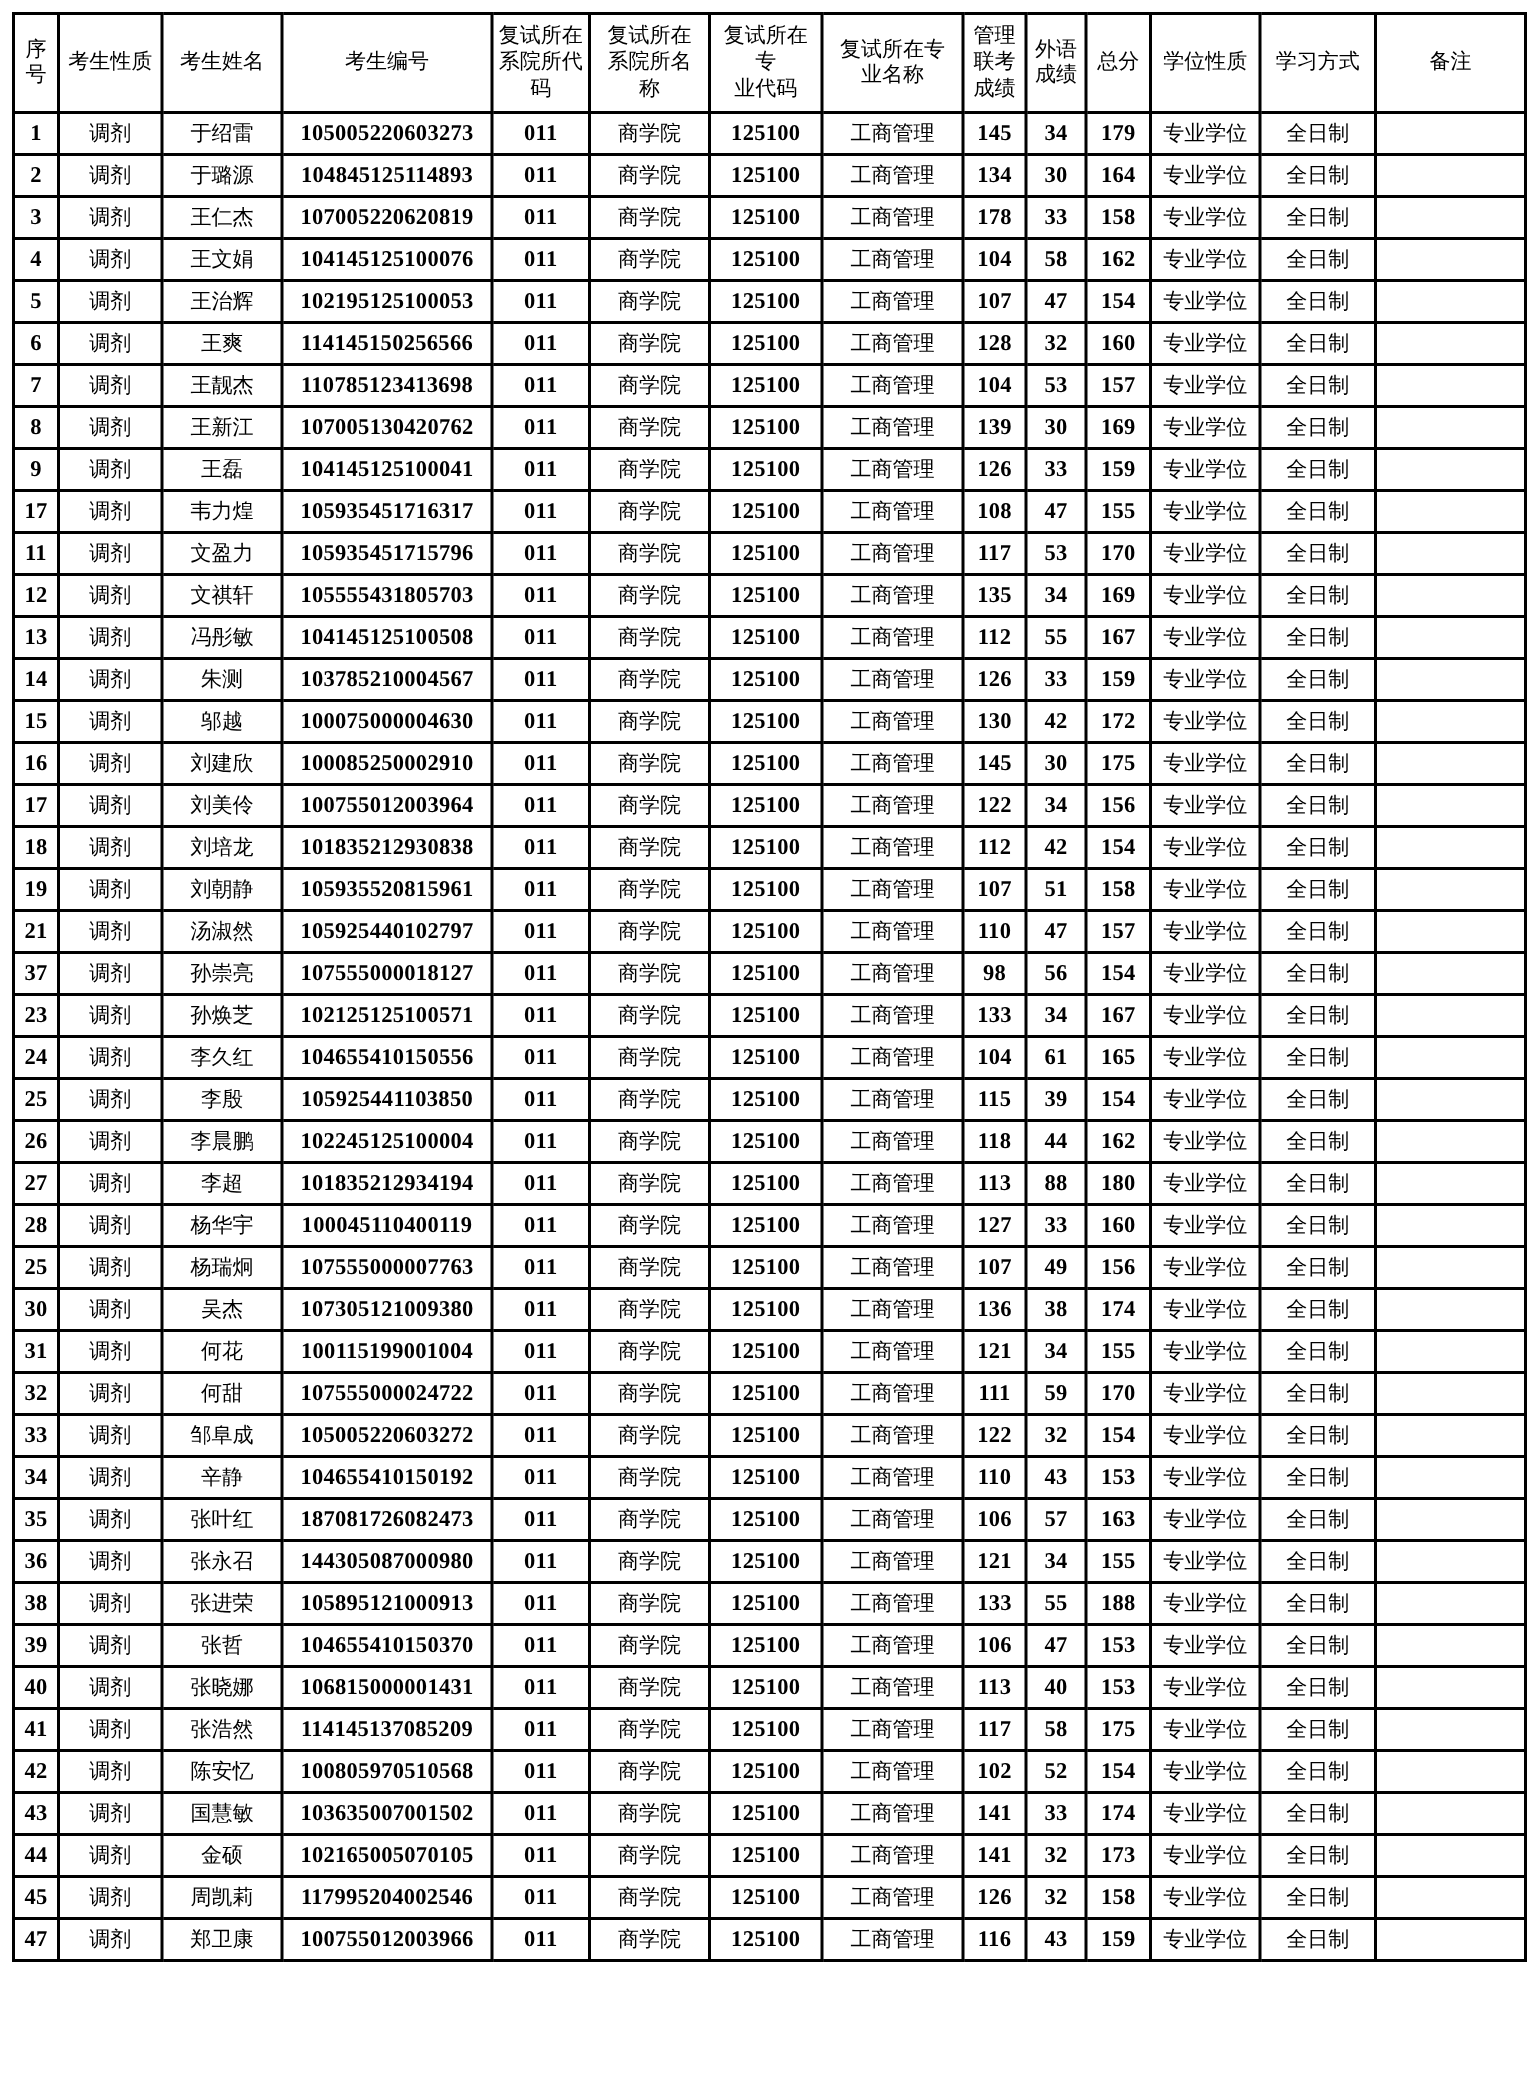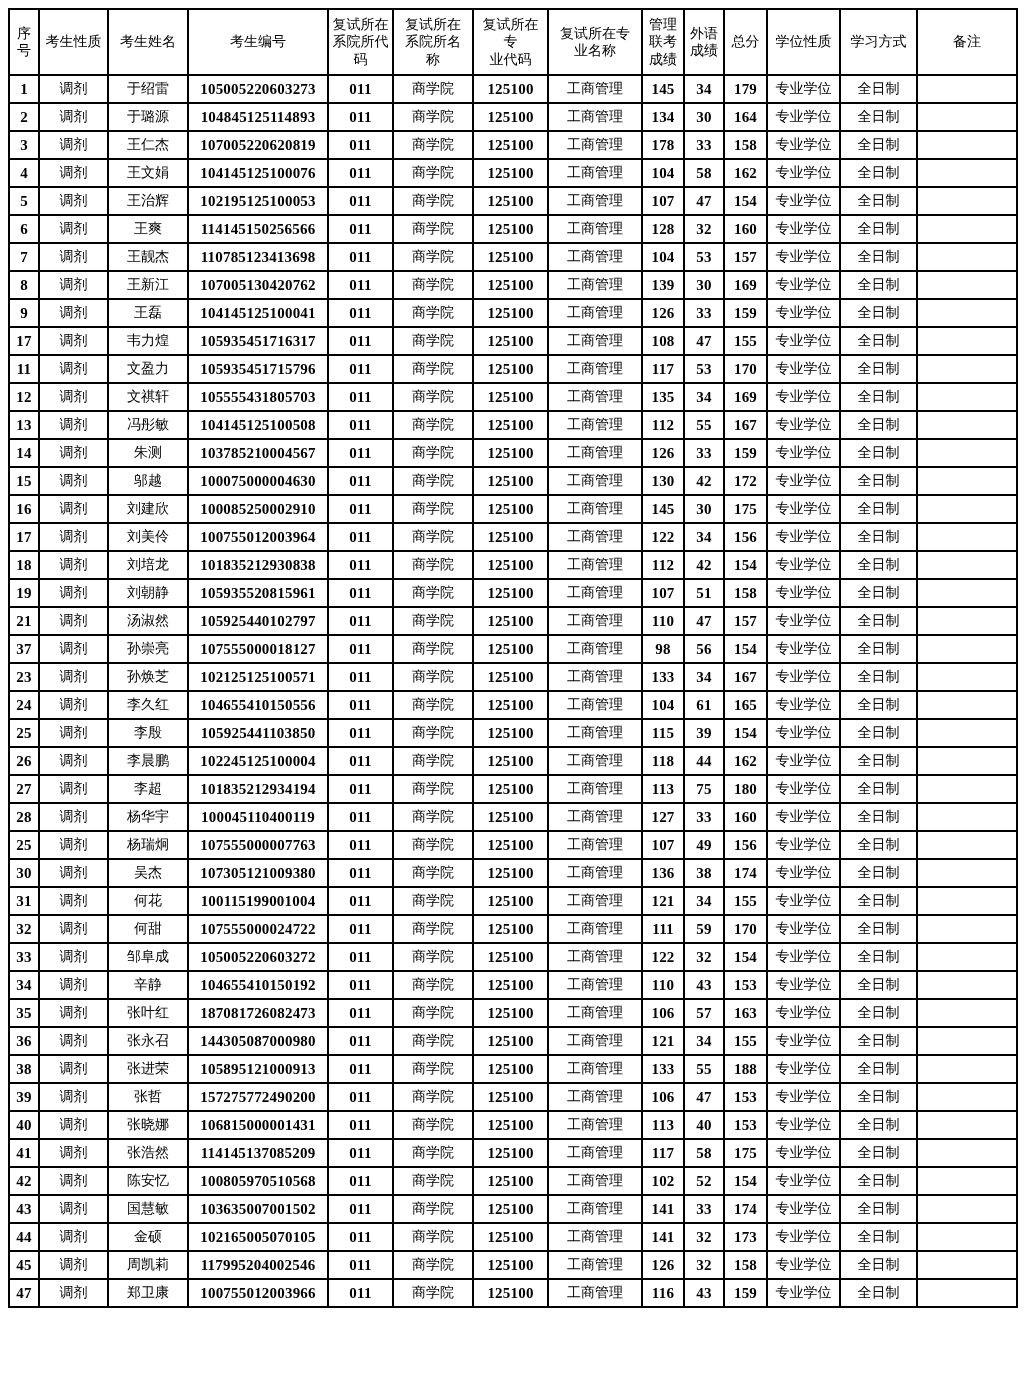--- a/index.html
+++ b/index.html
@@ -518,21 +518,21 @@
         <tr>
           <td class="num">27</td>
           <td class="zh">调剂</td>
           <td class="zh">李超</td>
           <td class="num">101835212934194</td>
           <td class="num">011</td>
           <td class="zh">商学院</td>
           <td class="num">125100</td>
           <td class="zh">工商管理</td>
           <td class="num">113</td>
-          <td class="num">75</td>
+          <td class="num">88</td>
           <td class="num">180</td>
           <td class="zh">专业学位</td>
           <td class="zh">全日制</td>
           <td class="zh"></td>
         </tr>
         <tr>
           <td class="num">28</td>
           <td class="zh">调剂</td>
           <td class="zh">杨华宇</td>
           <td class="num">100045110400119</td>
@@ -688,21 +688,21 @@
           <td class="num">55</td>
           <td class="num">188</td>
           <td class="zh">专业学位</td>
           <td class="zh">全日制</td>
           <td class="zh"></td>
         </tr>
         <tr>
           <td class="num">39</td>
           <td class="zh">调剂</td>
           <td class="zh">张哲</td>
-          <td class="num">157275772490200</td>
+          <td class="num">104655410150370</td>
           <td class="num">011</td>
           <td class="zh">商学院</td>
           <td class="num">125100</td>
           <td class="zh">工商管理</td>
           <td class="num">106</td>
           <td class="num">47</td>
           <td class="num">153</td>
           <td class="zh">专业学位</td>
           <td class="zh">全日制</td>
           <td class="zh"></td>

